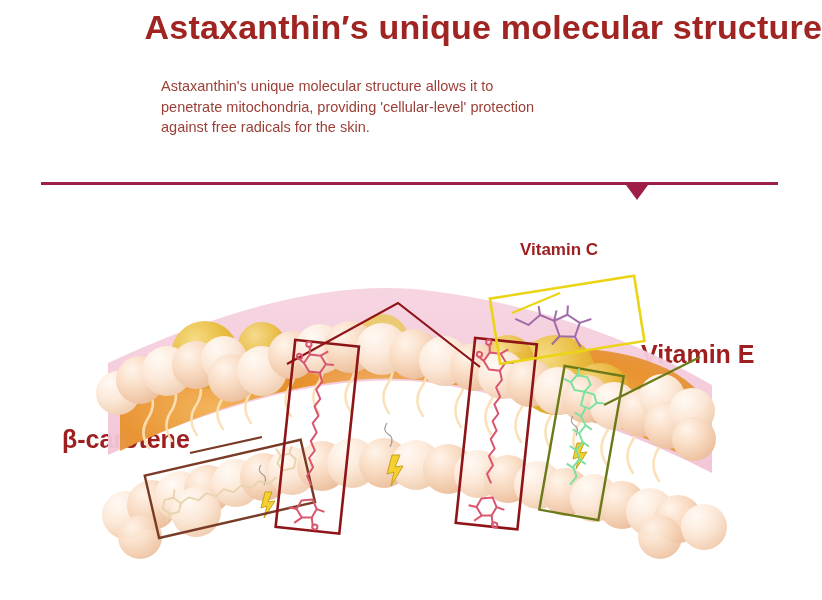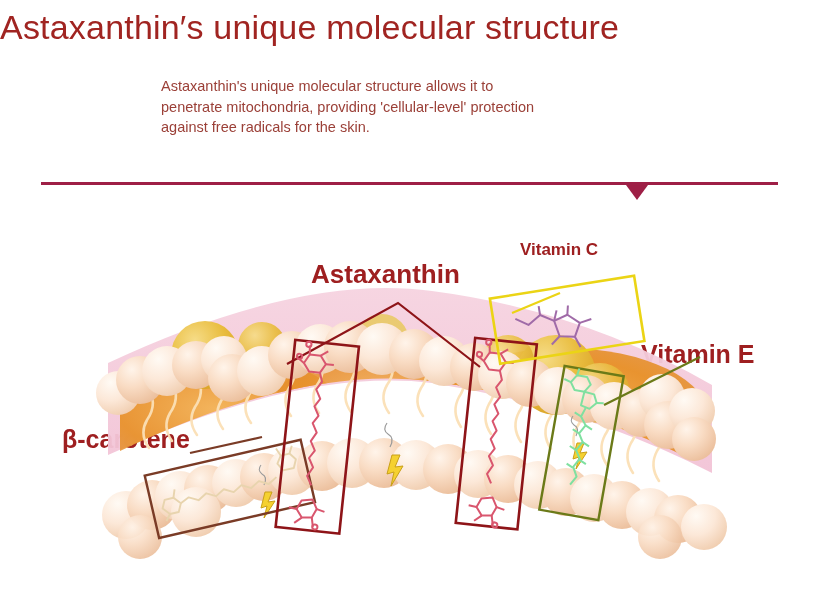--- a/index.html
+++ b/index.html
@@ -8,22 +8,22 @@
     background:#ffffff;
     font-family:"Liberation Sans", sans-serif;
     overflow:hidden;
     position:relative;
   }
   #root{position:relative;width:822px;height:600px;}
 
   
   .title{
     position:absolute;left:0;top:8px;width:822px;
-    text-align:left;
-    font-size:34px;font-weight:normal;
+    text-align:right;
+    font-size:34px;font-weight:bold;
     letter-spacing:.2px;
     color:#A02421;
     font-family:"Liberation Sans", sans-serif;
   }
   .subtitle{
     position:absolute;left:161px;top:76px;width:500px;
     text-align:left;
     font-size:14.5px;line-height:20.5px;
     color:#9B4038;
     white-space:pre-line;
@@ -69,21 +69,20 @@
 
   <div class="subtitle">Astaxanthin's unique molecular structure allows it to
 penetrate mitochondria, providing 'cellular-level' protection
 against free radicals for the skin.</div>
 
   <div class="divider-wrap">
     <div class="divider-line"></div>
     <div class="divider-arrow"></div>
   </div>
 
-  <div class="lbl" id="lbl-astaxanthin">Astaxanthin</div>
   <div class="lbl" id="lbl-vitc">Vitamin C</div>
   <div class="lbl" id="lbl-vite">Vitamin E</div>
   <div class="lbl" id="lbl-bcar">β-carotene</div>
 
   <svg id="illus" viewBox="0 0 822 385">
     <defs>
       <radialGradient id="gHead" cx="33%" cy="28%" r="78%">
         <stop offset="0%" stop-color="#FFF4EA"></stop>
         <stop offset="48%" stop-color="#F9DCC4"></stop>
         <stop offset="100%" stop-color="#EBBE9B"></stop>

